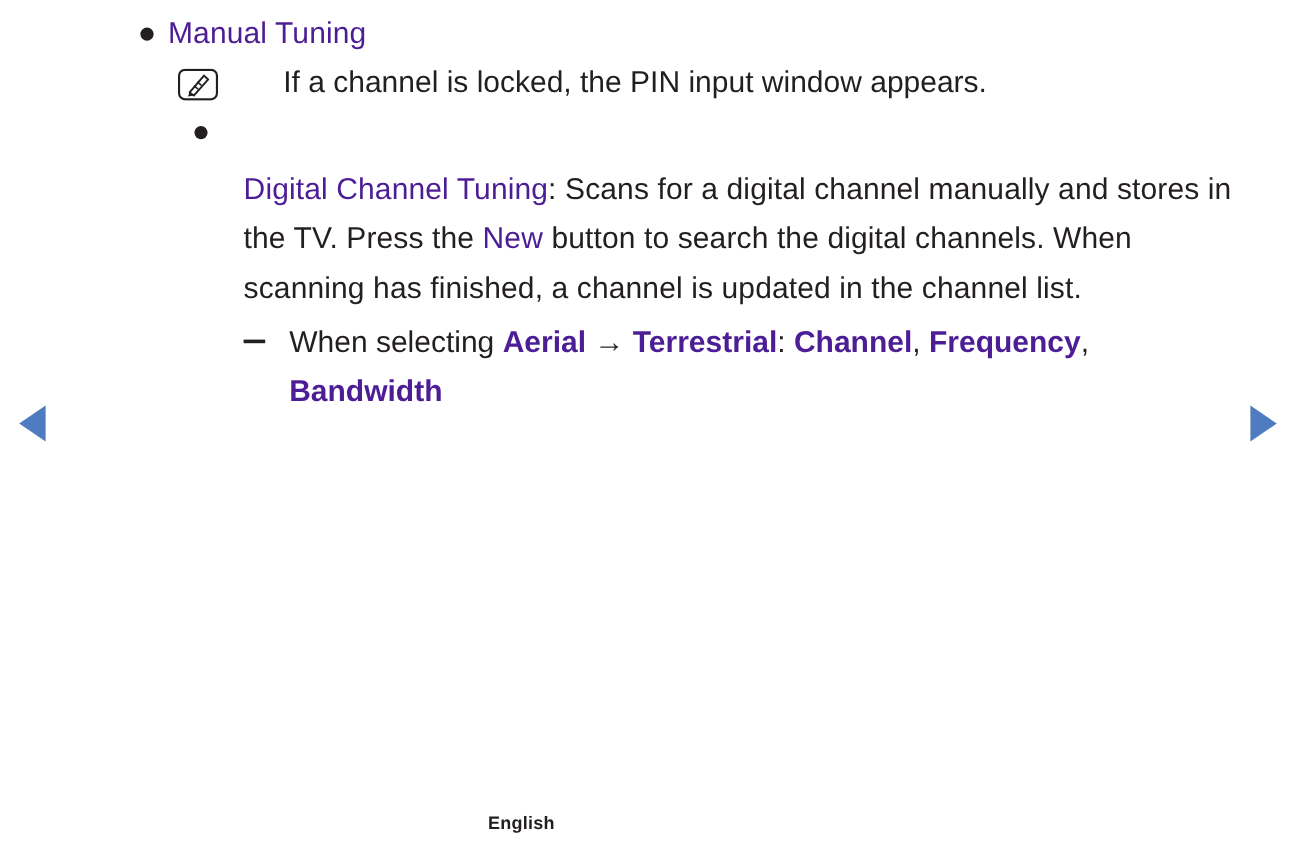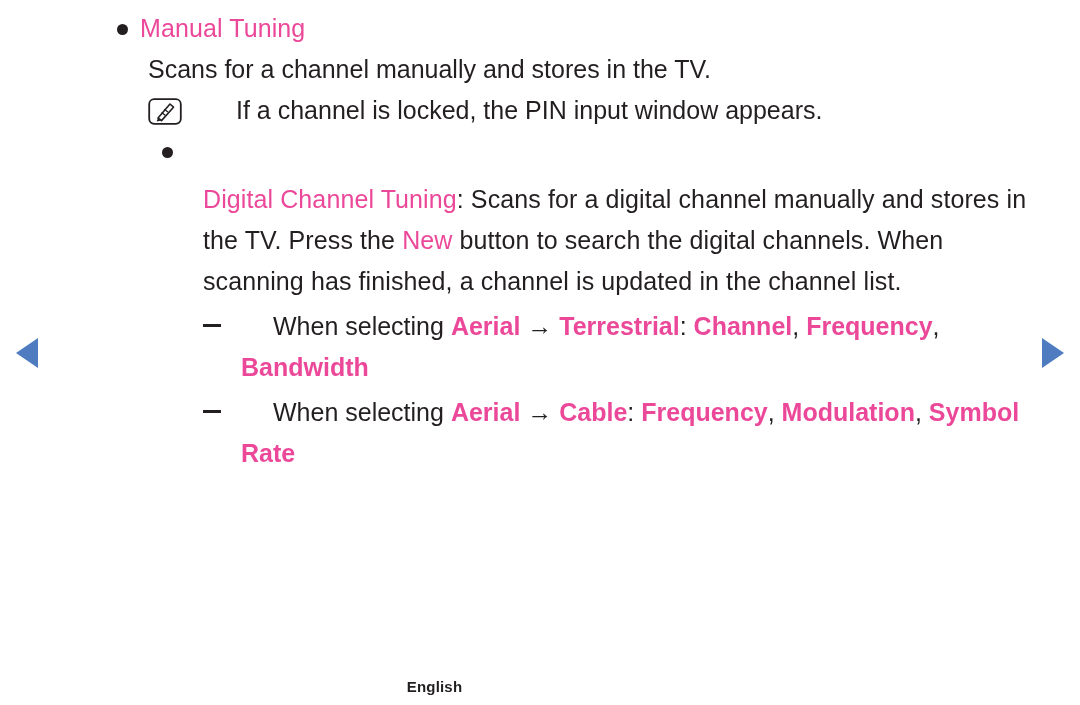--- a/index.html
+++ b/index.html
@@ -39,21 +39,21 @@
 
   
   .content {
     position: absolute;
     left: 0;
     top: 0;
     width: 1080px;
     padding-top: 8px;
   }
 
-  .blue { color: #ec4899; }
+  .blue { color: #4c1d95; }
   .dark { color: #231f20; }
 
   
   .bullet-row {
     display: flex;
     align-items: flex-start;
   }
   .bullet-dot {
     flex: 0 0 auto;
     width: 32px;
@@ -148,21 +148,20 @@
     background: #231f20;
   }
   .dash-text {
     flex: 1 1 auto;
     font-size: 25px;
     line-height: 41px;
     font-weight: bold;
   }
   .dash-text .lead {
     font-weight: normal;
-    margin-left: 32px;
   }
   .dash-text .arrow {
     font-weight: normal;
     color: #231f20;
   }
   .dash-text .punct {
     font-weight: normal;
     color: #231f20;
   }
 
@@ -193,21 +192,20 @@
 
   <div class="sec-manual">
 
     <div class="bullet-row">
       <div class="bullet-dot"><span class="dot"></span></div>
       <div class="bullet-body">
         <div class="heading-line blue">Manual Tuning</div>
       </div>
     </div>
 
-    <div class="desc-line">Scans for a channel manually and stores in the TV.</div>
 
     <div class="note-row">
       <div class="note-icon">
         <svg width="34" height="27" viewBox="0 0 34 27">
           <rect x="1.2" y="1.2" width="31.6" height="24.6" rx="5" ry="5" fill="none" stroke="#231f20" stroke-width="1.8"></rect>
           <path d="M10 20 L22 6 L25.5 9.2 L13.5 22.6 Z" fill="none" stroke="#231f20" stroke-width="1.6" stroke-linejoin="round"></path>
           <path d="M10 20 L13.5 22.6 L8.6 23.4 Z" fill="#231f20"></path>
           <path d="M13.6 14.4 L17.1 17.3" fill="none" stroke="#231f20" stroke-width="1.3"></path>
           <path d="M16.4 11.2 L19.9 14.1" fill="none" stroke="#231f20" stroke-width="1.3"></path>
         </svg>
@@ -227,24 +225,18 @@
       </div>
     </div>
 
     <div class="dash-row">
       <div class="dash-mark">
           <i></i>
         </div>
       <div class="dash-text"><span class="lead dark">When selecting </span><span class="blue">Aerial</span><span class="arrow"> → </span><span class="blue">Terrestrial</span><span class="punct">: </span><span class="blue">Channel</span><span class="punct">, </span><span class="blue">Frequency</span><span class="punct">, </span><span class="blue">Bandwidth</span></div>
     </div>
 
-    <div class="dash-row">
-      <div class="dash-mark">
-          <i></i>
-        </div>
-      <div class="dash-text"><span class="lead dark">When selecting </span><span class="blue">Aerial</span><span class="arrow"> → </span><span class="blue">Cable</span><span class="punct">: </span><span class="blue">Frequency</span><span class="punct">, </span><span class="blue">Modulation</span><span class="punct">, </span><span class="blue">Symbol Rate</span></div>
-    </div>
 
   </div>
 
 </div>
 
 <div class="footer">English</div>
 
 </body></html>

